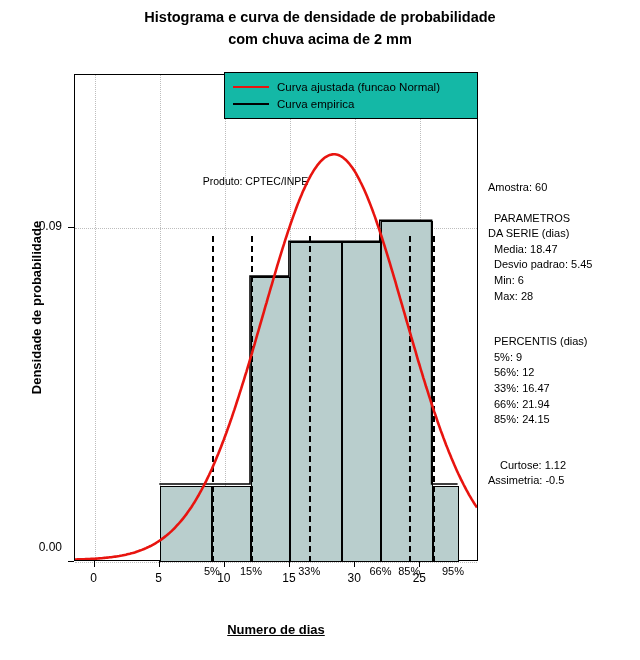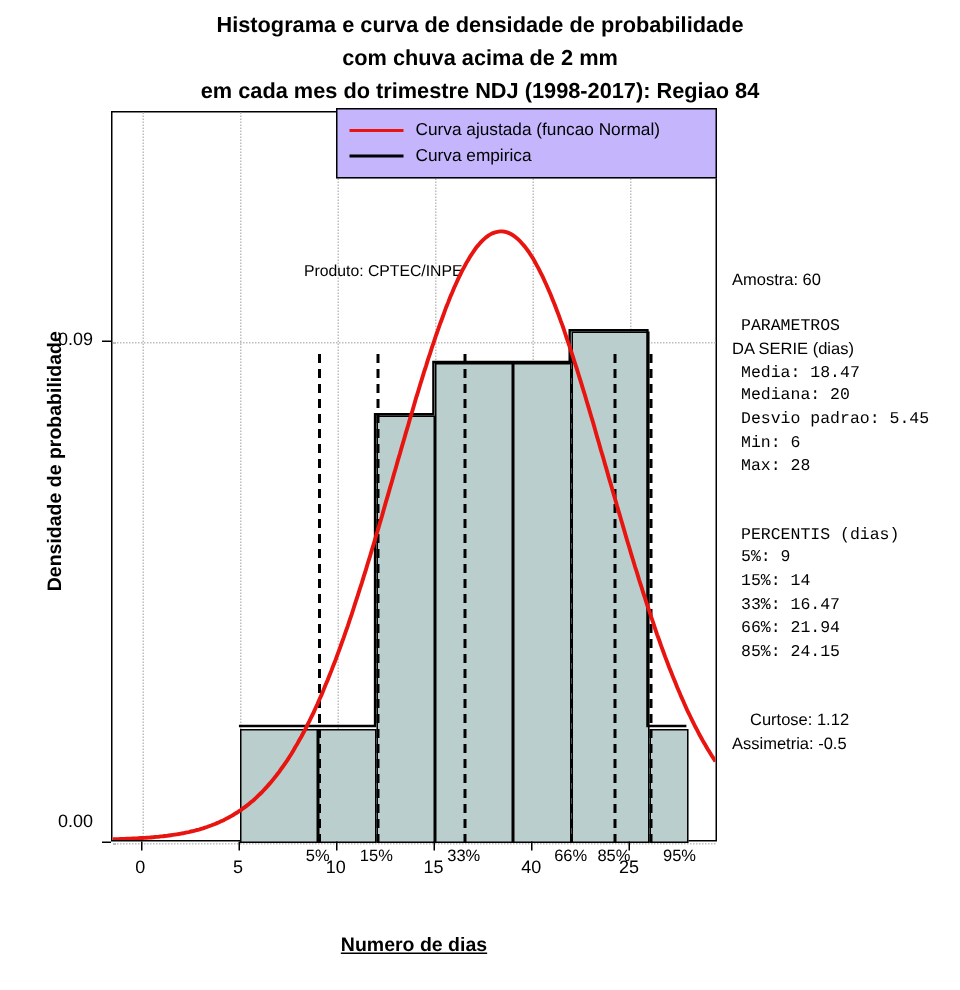--- a/index.html
+++ b/index.html
@@ -90,21 +90,21 @@
   }
 
   
   #legend {
     position: absolute;
     left: 224px;
     top: 72px;
     width: 254px;
     height: 47px;
     border: 1px solid #000000;
-    background: #c4b5fd;
+    background: #14b8a6;
     box-sizing: border-box;
     padding: 5px 8px;
   }
   .legend-row {
     display: flex;
     align-items: center;
     height: 17px;
   }
   .legend-swatch {
     width: 36px;
@@ -171,32 +171,31 @@
   #stats {
     position: absolute;
     left: 488px;
     top: 180px;
     width: 150px;
     font-size: 11px;
     line-height: 15.6px;
   }
   .stat-line { white-space: nowrap; display: block; }
   .stat-gap { height: 15px; }
-  .indent1 { padding-left: 6px; font-family: Liberation Mono, monospace; }
+  .indent1 { padding-left: 6px; }
   .indent2 { padding-left: 12px; }
 </style>
 </head>
 <body>
 
 <div id="root">
 
   <div class="title-block">
     <span class="title-line">Histograma e curva de densidade de probabilidade</span>
     <span class="title-line">com chuva acima de 2 mm</span>
-    <span class="title-line">em cada mes do trimestre NDJ (1998-2017): Regiao 84</span>
   </div>
 
   <div id="plot">
     <div id="plotinner">
         <div class="gridline-h" style="top: 487px;"></div>
         <div class="gridline-h" style="top: 153.057px;"></div>
         <div class="gridline-v" style="left: 19.5484px;"></div>
         <div class="gridline-v" style="left: 84.7097px;"></div>
         <div class="gridline-v" style="left: 149.871px;"></div>
         <div class="gridline-v" style="left: 215.032px;"></div>
@@ -235,21 +234,21 @@
       <div class="ytick-label" style="left: 12px; width: 50px; top: 219.057px;">0.09</div>
       <div class="ytick-mark" style="left: 68px; top: 227.057px;"></div>
       <div class="xtick-label" style="left: 73.5484px; width: 40px; top: 571px;">0</div>
       <div class="xtick-mark" style="left: 93.5484px; top: 561px;"></div>
       <div class="xtick-label" style="left: 138.71px; width: 40px; top: 571px;">5</div>
       <div class="xtick-mark" style="left: 158.71px; top: 561px;"></div>
       <div class="xtick-label" style="left: 203.871px; width: 40px; top: 571px;">10</div>
       <div class="xtick-mark" style="left: 223.871px; top: 561px;"></div>
       <div class="xtick-label" style="left: 269.032px; width: 40px; top: 571px;">15</div>
       <div class="xtick-mark" style="left: 289.032px; top: 561px;"></div>
-      <div class="xtick-label" style="left: 334.194px; width: 40px; top: 571px;">40</div>
+      <div class="xtick-label" style="left: 334.194px; width: 40px; top: 571px;">30</div>
       <div class="xtick-mark" style="left: 354.194px; top: 561px;"></div>
       <div class="xtick-label" style="left: 399.355px; width: 40px; top: 571px;">25</div>
       <div class="xtick-mark" style="left: 419.355px; top: 561px;"></div>
     </div>
 
   <div id="ylabel">Densidade de probabilidade</div>
   <div id="xlabel">Numero de dias</div>
 
   <div id="legend">
     <div class="legend-row">
@@ -261,29 +260,28 @@
       <span class="legend-label">Curva empirica</span>
     </div>
   </div>
 
   <div id="stats">
     <span class="stat-line">Amostra: 60</span>
     <div class="stat-gap"></div>
     <span class="stat-line indent1">PARAMETROS</span>
     <span class="stat-line">DA SERIE (dias)</span>
     <span class="stat-line indent1">Media: 18.47</span>
-    <span class="stat-line indent1">Mediana: 20</span>
     <span class="stat-line indent1">Desvio padrao: 5.45</span>
     <span class="stat-line indent1">Min: 6</span>
     <span class="stat-line indent1">Max: 28</span>
     <div class="stat-gap"></div>
     <div class="stat-gap"></div>
     <span class="stat-line indent1">PERCENTIS (dias)</span>
     <span class="stat-line indent1">5%: 9</span>
-    <span class="stat-line indent1">15%: 14</span>
+    <span class="stat-line indent1">56%: 12</span>
     <span class="stat-line indent1">33%: 16.47</span>
     <span class="stat-line indent1">66%: 21.94</span>
     <span class="stat-line indent1">85%: 24.15</span>
     <div class="stat-gap"></div>
     <div class="stat-gap"></div>
     <span class="stat-line indent2">Curtose: 1.12</span>
     <span class="stat-line">Assimetria: -0.5</span>
   </div>
 
 </div>

